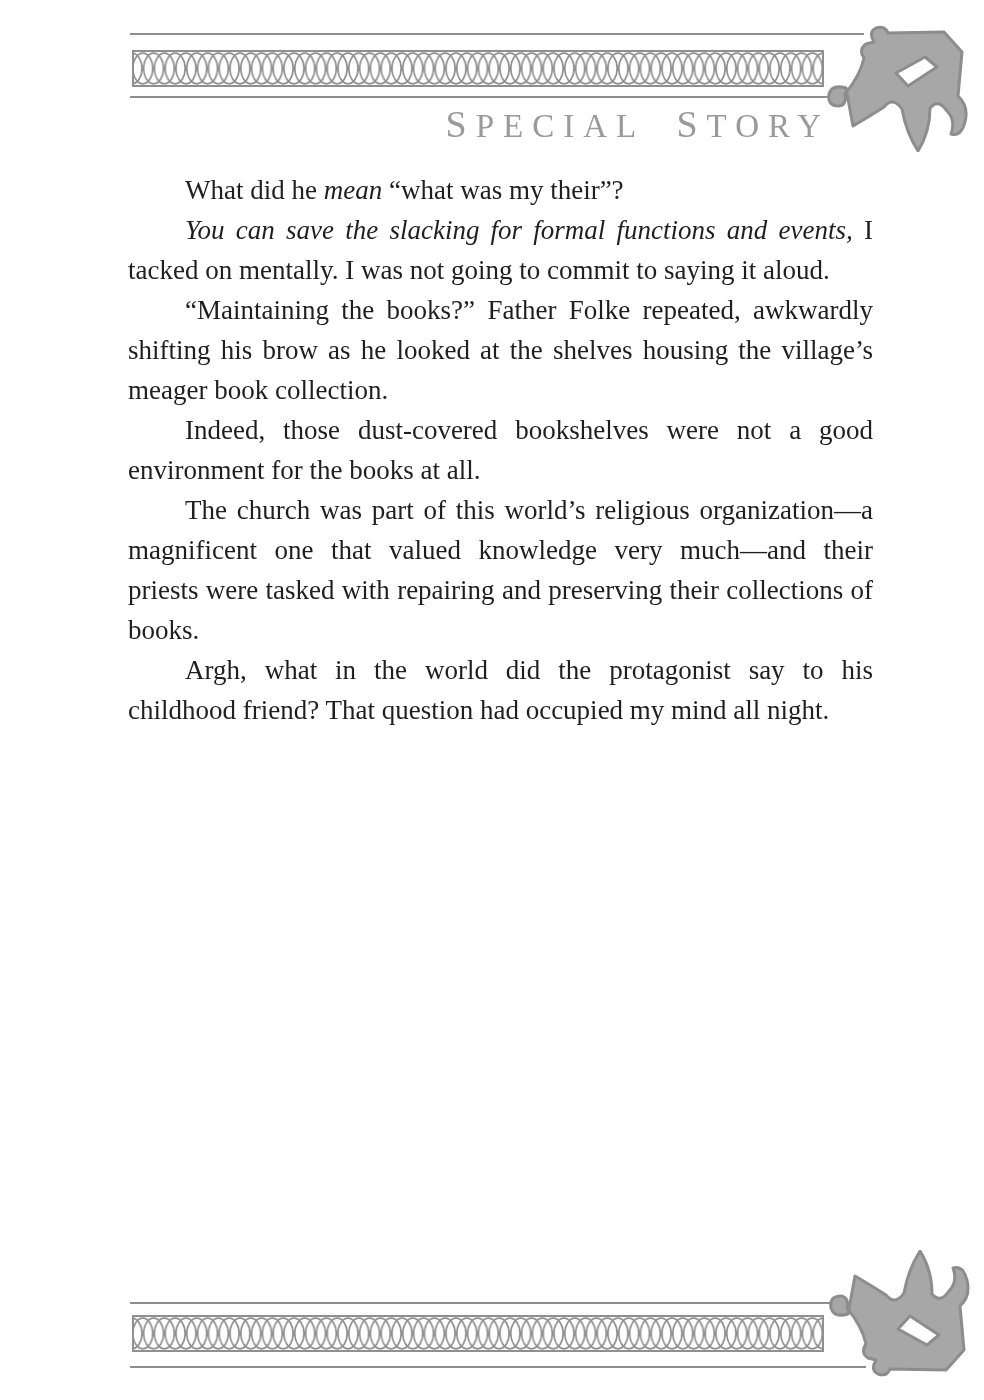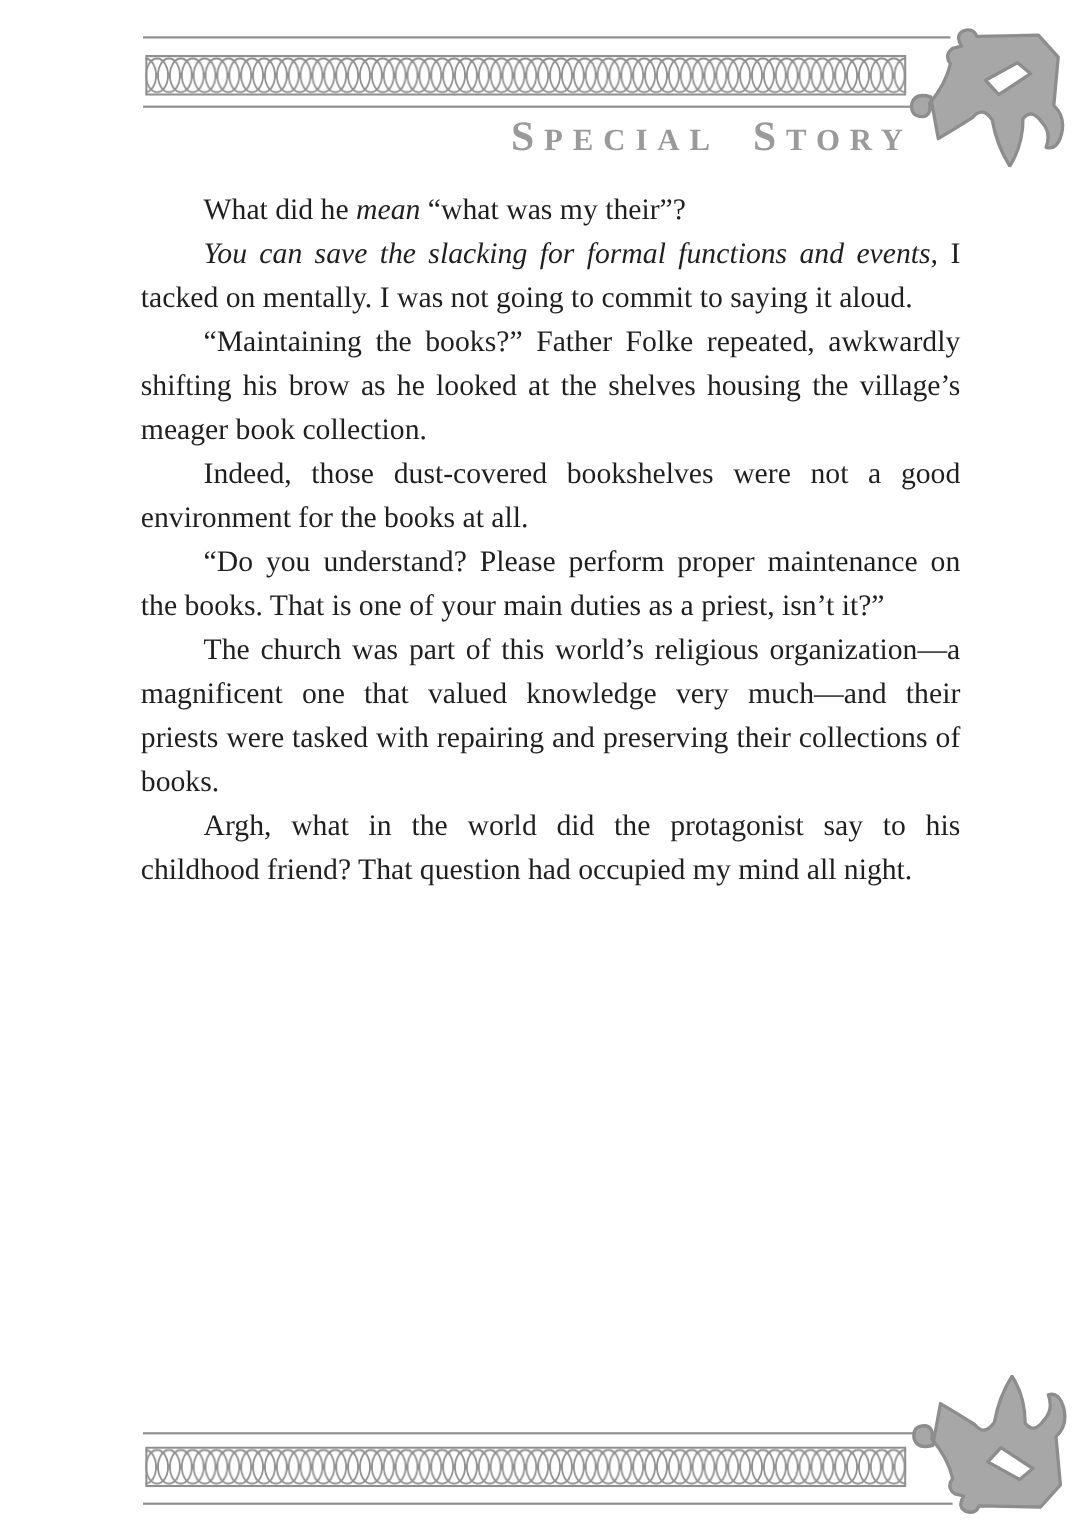--- a/index.html
+++ b/index.html
@@ -29,25 +29,24 @@
     stroke-linejoin: round;
     fill-rule: evenodd;
   }
   .ornament.bottom { transform: scaleY(-1); }
   .section-title {
     position: absolute;
     top: 103px;
     right: 154px;
     text-align: center;
     color: var(--heading, #9a9a9a);
-    font-size: 28px;
+    font-size: 33px;
     letter-spacing: 9px;
     white-space: nowrap;
     line-height: 42px;
-    font-weight: bold;
   }
   .section-title .hw { display: inline-block; text-transform: uppercase; }
   .section-title .hw::first-letter { font-size: 38px; }
   .section-title .hw + .hw { margin-left: 14px; }
   .story {
     position: absolute;
     left: 128px;
     top: 170px;
     width: 745px;
     color: var(--text, #1f1f1f);
@@ -89,21 +88,20 @@
 <div class="section-title">
   <span class="hw">Special</span>
   <span class="hw">Story</span>
 </div>
 
 <div class="story">
     <p><span>What did he </span><em>mean</em><span> “what was my their”?</span></p>
     <p><em>You can save the slacking for formal functions and events,</em><span> I tacked on mentally. I was not going to commit to saying it aloud.</span></p>
     <p><span>“Maintaining the books?” Father Folke repeated, awkwardly shifting his brow as he looked at the shelves housing the village’s meager book collection.</span></p>
     <p><span>Indeed, those dust-covered bookshelves were not a good environment for the books at all.</span></p>
-    <p><span>“Do you understand? Please perform proper maintenance on the books. That is one of your main duties as a priest, isn’t it?”</span></p>
     <p><span>The church was part of this world’s religious organization—a magnificent one that valued knowledge very much—and their priests were tasked with repairing and preserving their collections of books.</span></p>
     <p><span>Argh, what in the world did the protagonist say to his childhood friend? That question had occupied my mind all night.</span></p>
   </div>
 
 <div class="rule" style="left:130px; top:1302px; width:715px;"></div>
 
 <svg class="band" style="left:132px; top:1315px;" width="692" height="37">
   <defs>
     <pattern id="ovals-bottom" width="10.8" height="37" patternUnits="userSpaceOnUse">
       <ellipse cx="0" cy="18.5" rx="10" ry="15.3"></ellipse>

